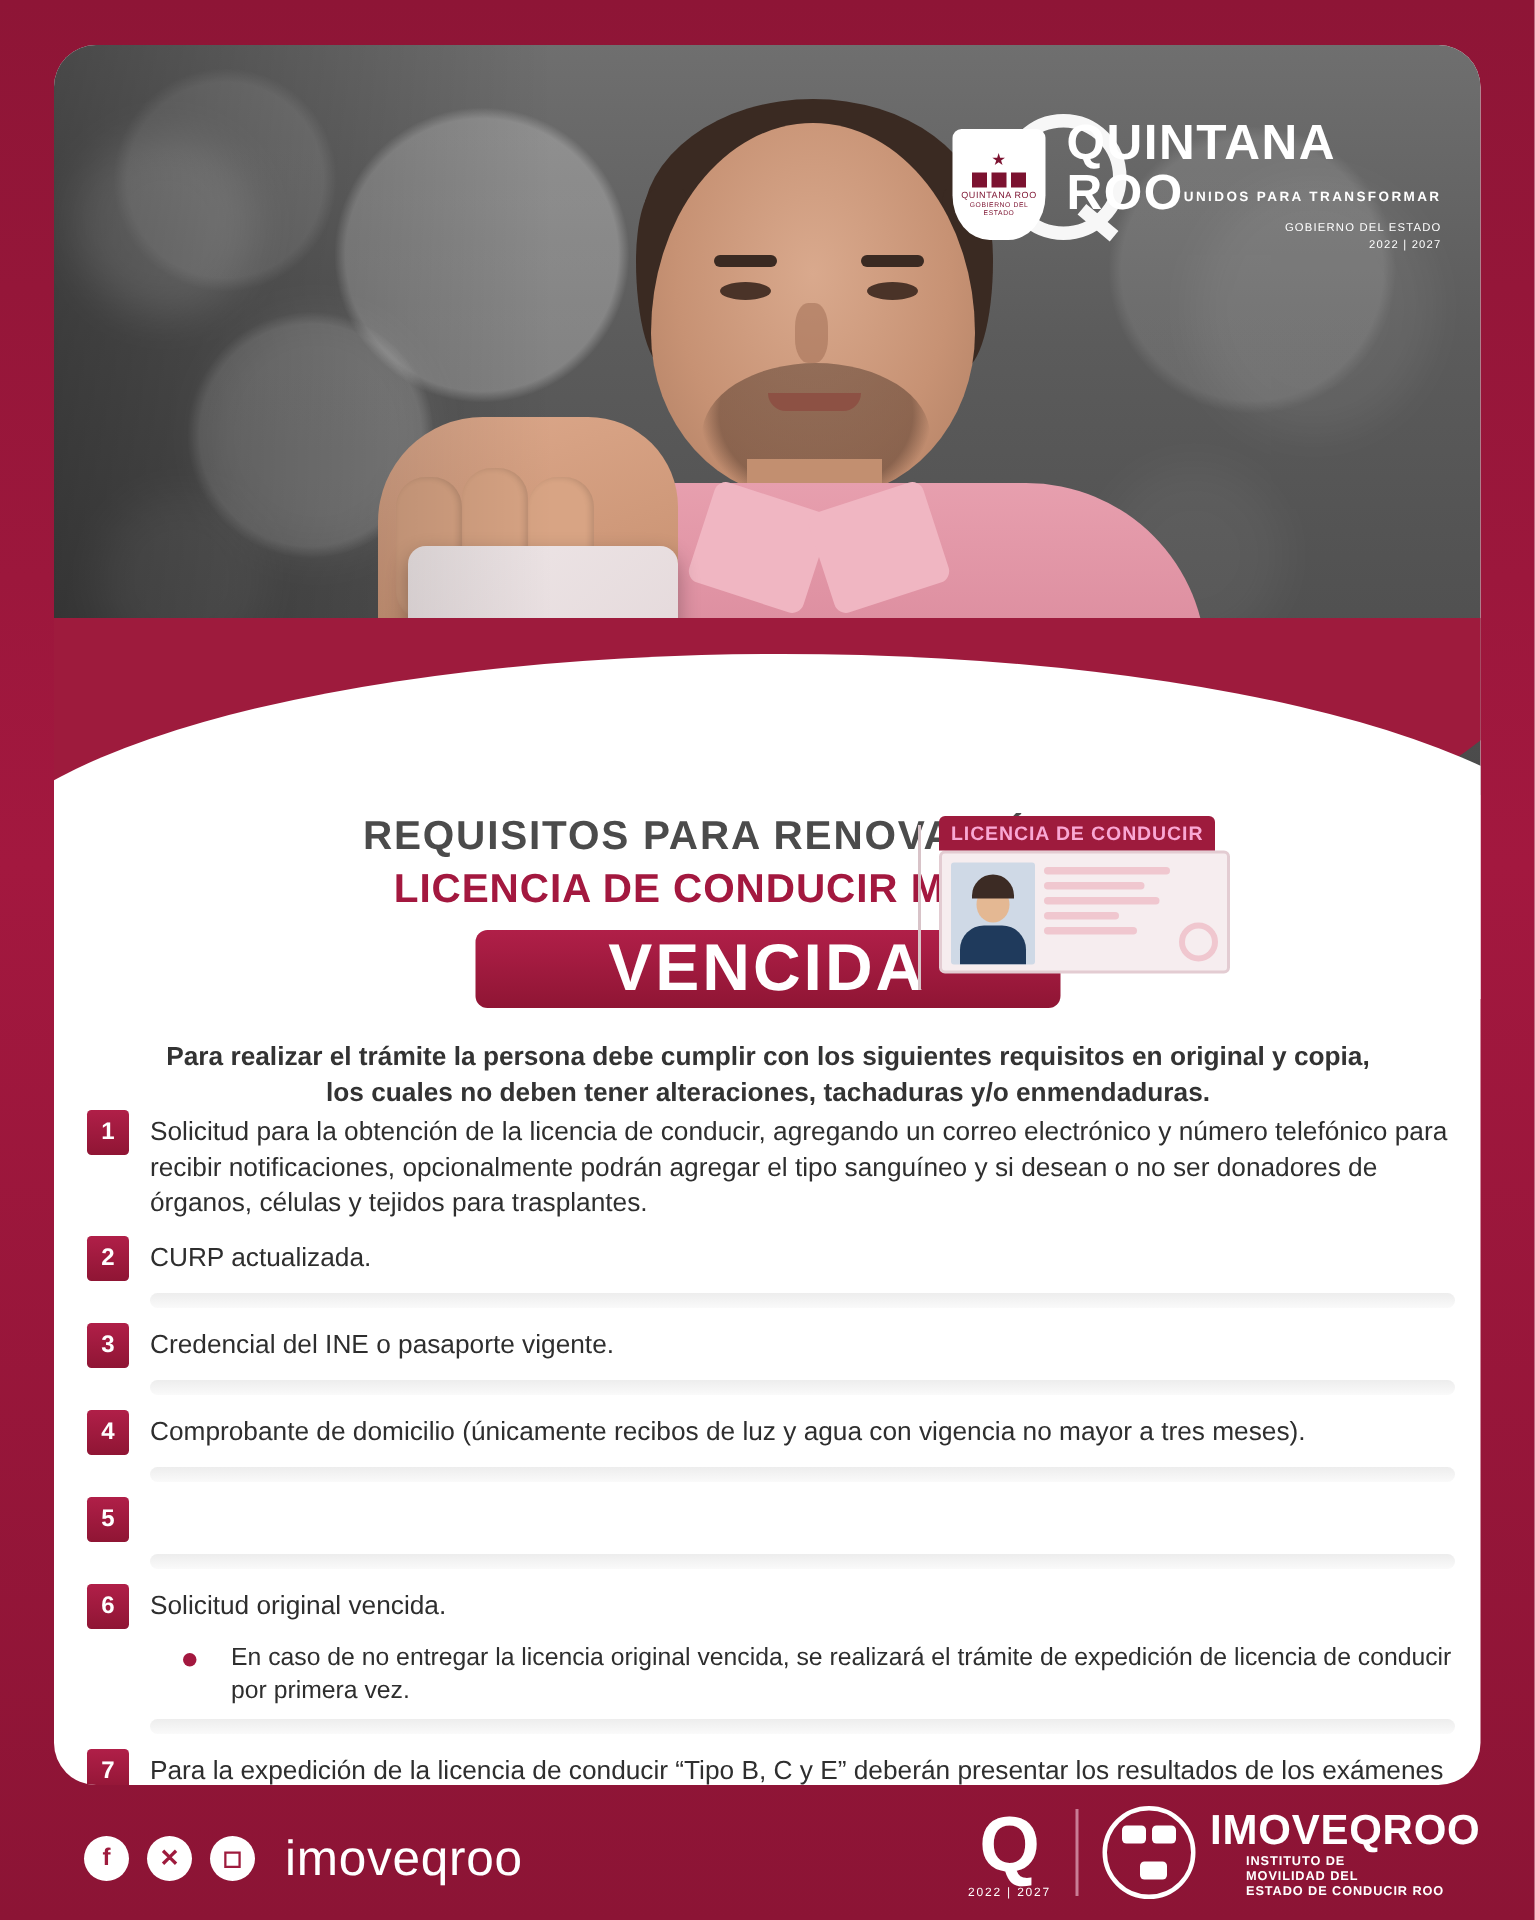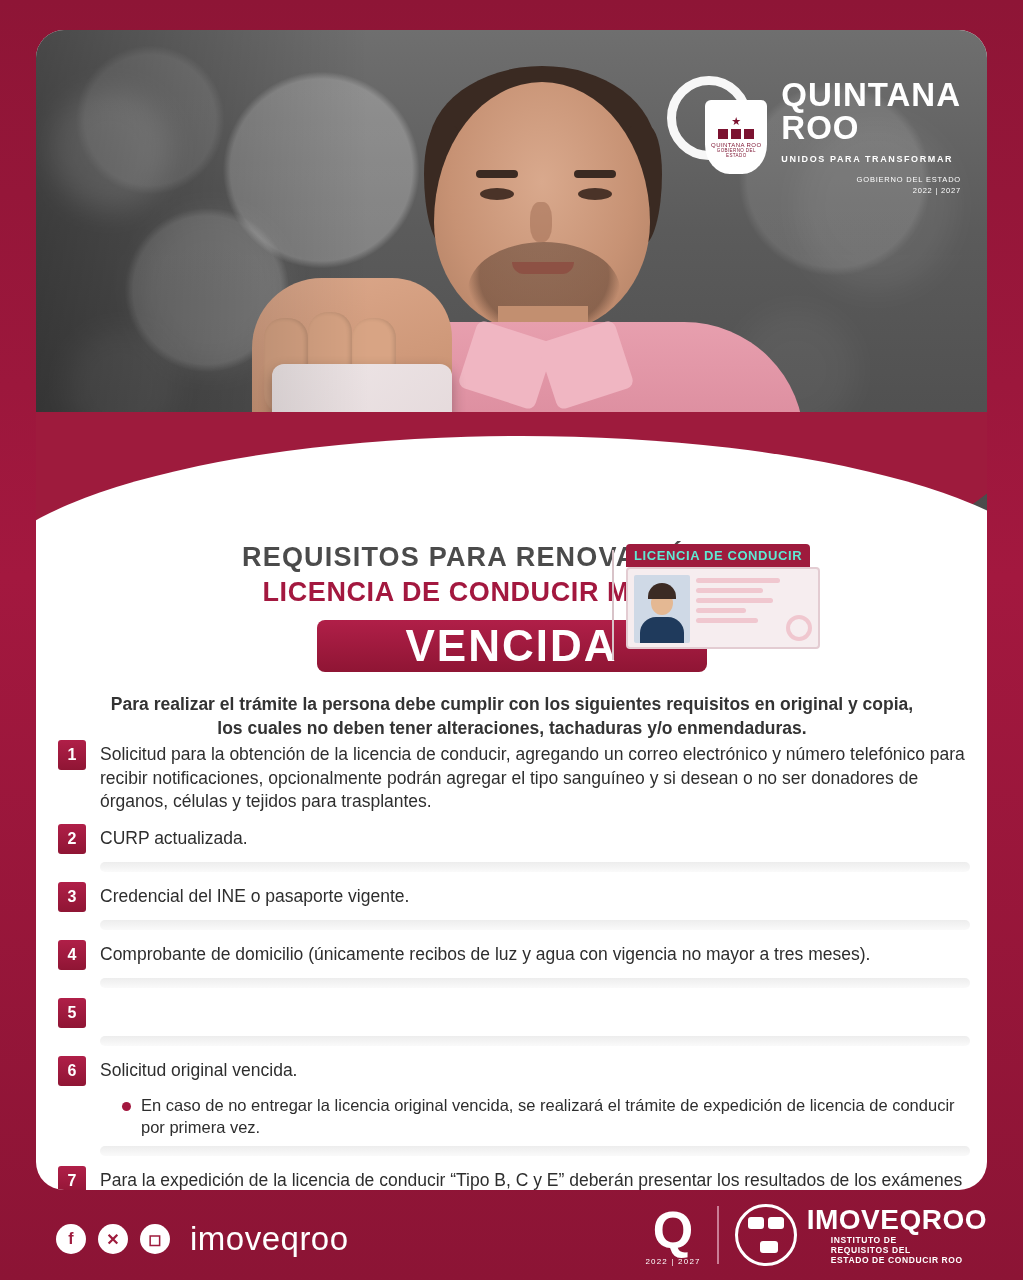--- a/index.html
+++ b/index.html
@@ -125,21 +125,21 @@
     margin:12px auto 0; width:390px; height:52px;
     background: linear-gradient(180deg,#b01f48 0%, #8f1534 100%);
     border-radius:8px 8px 8px 8px;
     color:#fff; font-size:44px; font-weight:bold; letter-spacing:2px;
     display:flex; align-items:center; justify-content:center;
     transform: skewX(0deg);
   }
   
   .lic-illu { position:absolute; left:590px; top:514px; width:220px; }
   .lic-illu .tag {
-    background:#9e1b3d; color:#5eead4; font-size:13px; font-weight:bold; letter-spacing:.6px;
+    background:#9e1b3d; color:#f9a8d4; font-size:13px; font-weight:bold; letter-spacing:.6px;
     padding:4px 8px; border-radius:4px 4px 0 0; display:inline-block;
   }
   .lic-illu .body {
     width:194px; height:82px; background:#f6edef; border:2px solid #e3ccd2; border-radius:4px;
     display:flex; padding:6px; gap:6px;
   }
   .lic-illu .photo { width:56px; height:68px; background:#cfd9e6; border-radius:2px; position:relative; overflow:hidden; }
   .lic-illu .photo .h { position:absolute; left:14px; top:8px; width:28px; height:16px; background:#3c2b24; border-radius:14px 14px 0 0; }
   .lic-illu .photo .f { position:absolute; left:17px; top:16px; width:22px; height:24px; background:#e4b893; border-radius:50%; }
   .lic-illu .photo .b { position:absolute; left:6px; bottom:0; width:44px; height:26px; background:#1f3a5c; border-radius:16px 16px 0 0; }
@@ -159,21 +159,21 @@
   .num {
     flex:0 0 auto; width:28px; height:30px;
     background: linear-gradient(180deg,#b01f48 0%, #8f1534 100%);
     color:#fff; font-size:16px; font-weight:bold;
     display:flex; align-items:center; justify-content:center;
     border-radius:3px;
   }
   .txt { color:#2e2e2e; font-size:17.5px; line-height:1.35; padding-top:3px; }
   .sep { height:10px; margin:8px 0 0 42px; background: linear-gradient(180deg,#ededed,#fafafa); border-radius:6px; }
   .sublist { margin:8px 0 0 64px; }
-  .subitem { display:flex; gap:10px; align-items:flex-start; margin-top:8px; }
+  .subitem { display:flex; gap:23px; align-items:flex-start; margin-top:8px; }
   .dot { flex:0 0 auto; width:9px; height:9px; border-radius:50%; background:#a3183f; margin-top:8px; }
   .subtxt { color:#2e2e2e; font-size:16.5px; line-height:1.35; }
   
   .footer { position:absolute; left:0; bottom:0; width:1023px; height:90px; }
   .social { position:absolute; left:56px; bottom:22px; display:flex; align-items:center; gap:12px; }
   .sicon {
     width:30px; height:30px; border-radius:50%; background:#fff; color:#9e1b3d;
     display:flex; align-items:center; justify-content:center; font-size:16px; font-weight:bold;
   }
   .handle { color:#fff; font-size:33px; margin-left:8px; letter-spacing:.5px; }
@@ -244,21 +244,21 @@
         <div class="row">
           <span class="sq"></span>
             <span class="sq"></span>
             <span class="sq"></span>
         </div>
         <div>QUINTANA ROO</div>
         <div style="font-size:4.5px">GOBIERNO DEL ESTADO</div>
       </div>
       <div class="qr-wordmark">
         <div class="l1">QUINTANA</div>
-        <div style="display:flex; align-items:flex-start; gap:10px;flex-direction:column;">
+        <div style="display:flex; align-items:flex-end; ">
           <div class="l2">ROO</div>
           <div class="sub" style="padding-bottom:6px; text-align:right; line-height:1.3;">
             <div>UNIDOS PARA TRANSFORMAR</div>
           </div>
         </div>
         <div class="qr-tag" style="margin-top:2px;">
           <div>GOBIERNO DEL ESTADO</div>
           <div>2022 | 2027</div>
         </div>
       </div>
@@ -373,20 +373,20 @@
       <div class="vbar"></div>
       <div class="imo">
         <div class="imo-badge">
           <div class="b1"></div>
           <div class="b2"></div>
           <div class="b3"></div>
         </div>
         <div class="imo-text">
           <div class="n">IMOVEQROO</div>
           <div class="s">INSTITUTO DE</div>
-          <div class="s">REQUISITOS DEL</div>
+          <div class="s">MOVILIDAD DEL</div>
           <div class="s">ESTADO DE CONDUCIR ROO</div>
         </div>
       </div>
     </div>
   </div>
 
 </div>
 
 </body></html>

